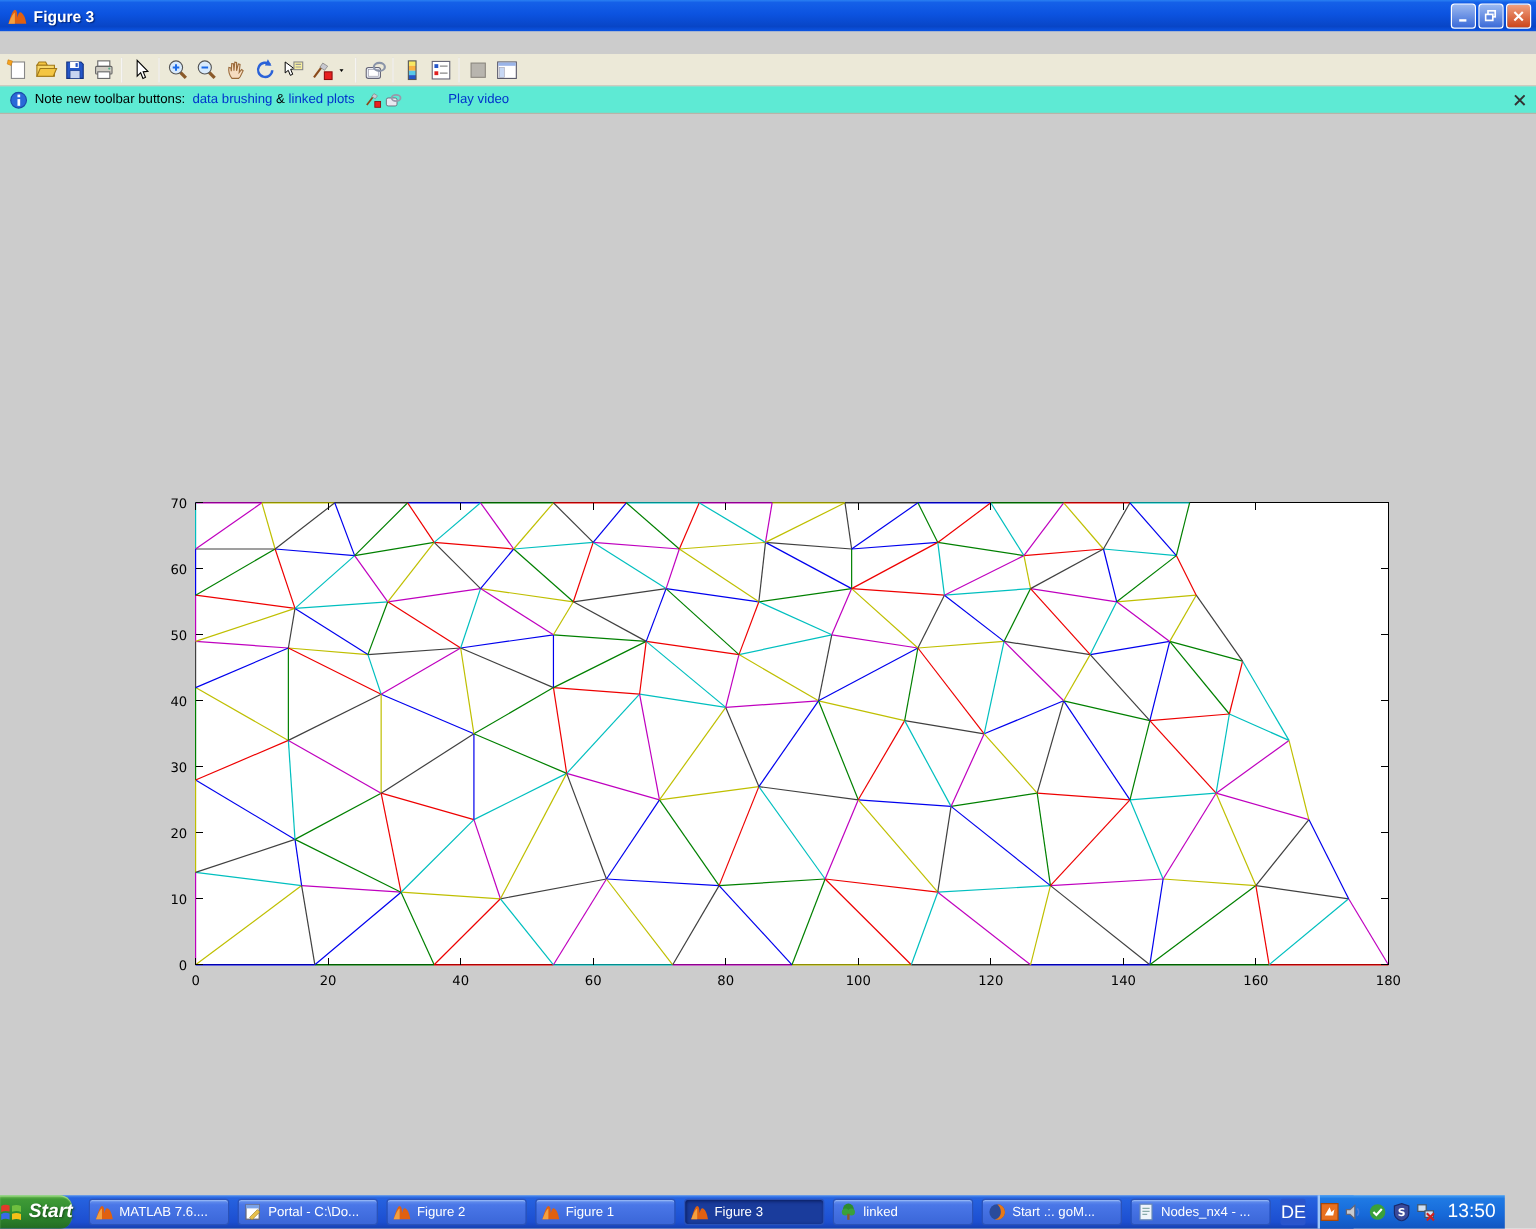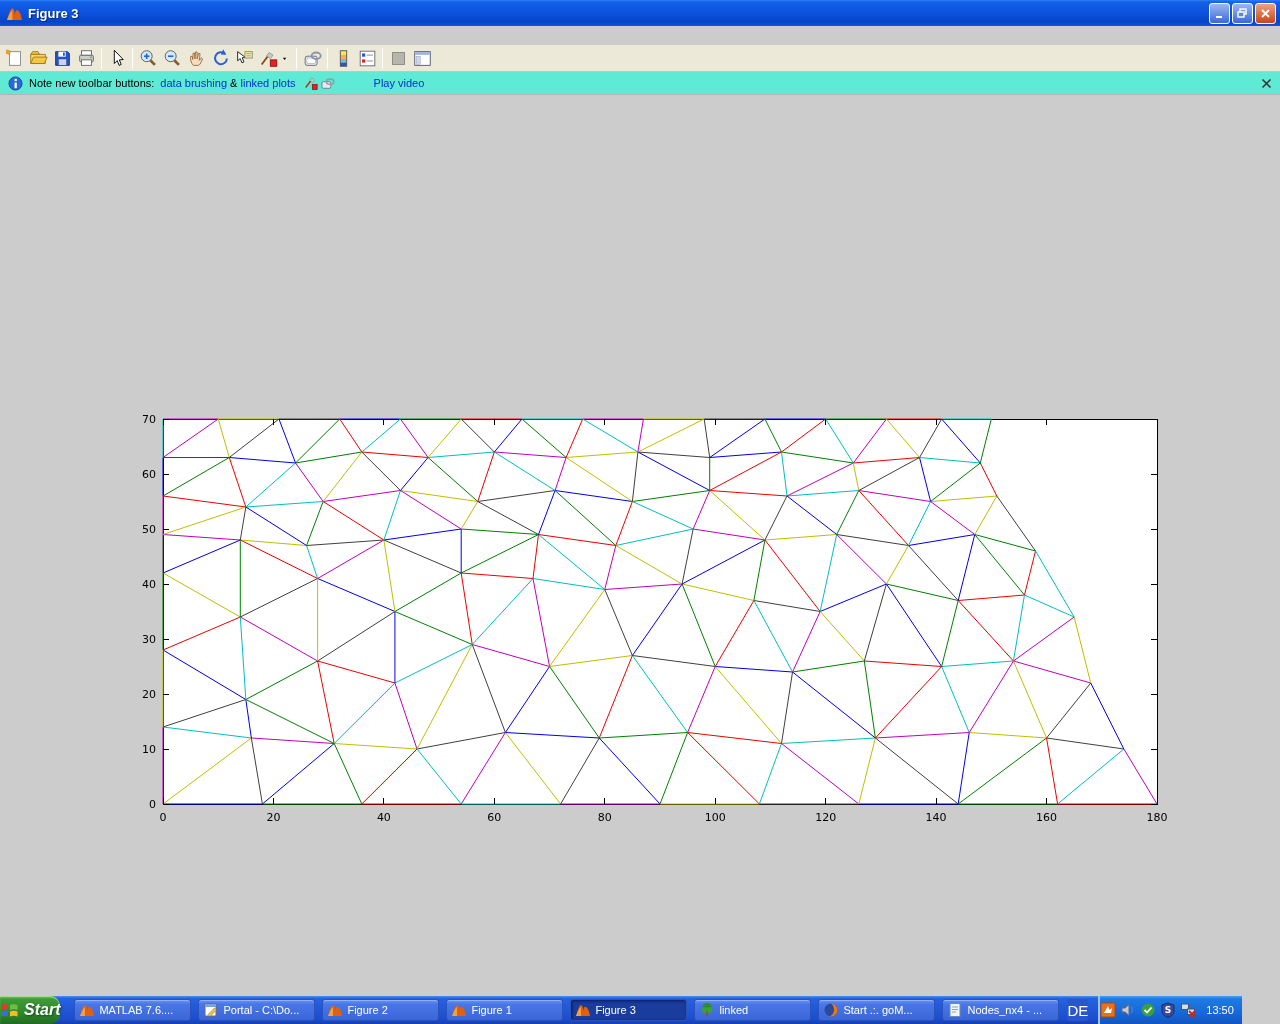--- a/index.html
+++ b/index.html
@@ -67,21 +67,21 @@
     color:#fff; font-size:11px; overflow:hidden; white-space:nowrap; }
   .task-btn.active { background:#1a3c9c; box-shadow:inset 1px 1px 3px #0a1c5c; }
   .task-btn .tlabel { overflow:hidden; text-overflow:ellipsis; }
   .lang-box { margin-left:8px; width:26px; height:22px; display:flex;
     align-items:center; justify-content:center; color:#fff; font-size:15px;
     background:#2a55cc; border-radius:2px; }
   .tray { margin-left:10px; height:28px; flex:1;
     background:linear-gradient(180deg,#4aa0f4 0%,#1f7ae4 10%,#1668d8 60%,#1255c0 100%);
     border-left:2px solid #9cc4f8; display:flex; align-items:center;
     justify-content:flex-end; gap:4px; padding-right:8px; }
-  .tray .clock { color:#fff; font-size:11px; margin-left:6px; }
+  .tray .clock { color:#fff; font-size:16px; margin-left:6px; }
   .tray-ic { width:16px; height:16px; }
 </style>
 </head>
 <body>
 
 <div class="screen">
 
   <div class="titlebar">
     <svg class="app-icon" viewBox="0 0 16 16">
       <path d="M1 14 Q4 3 6 3 Q8 3 8 9 Q9 4 11 5 Q14 7 15 14 Z" fill="#e06010"></path>

